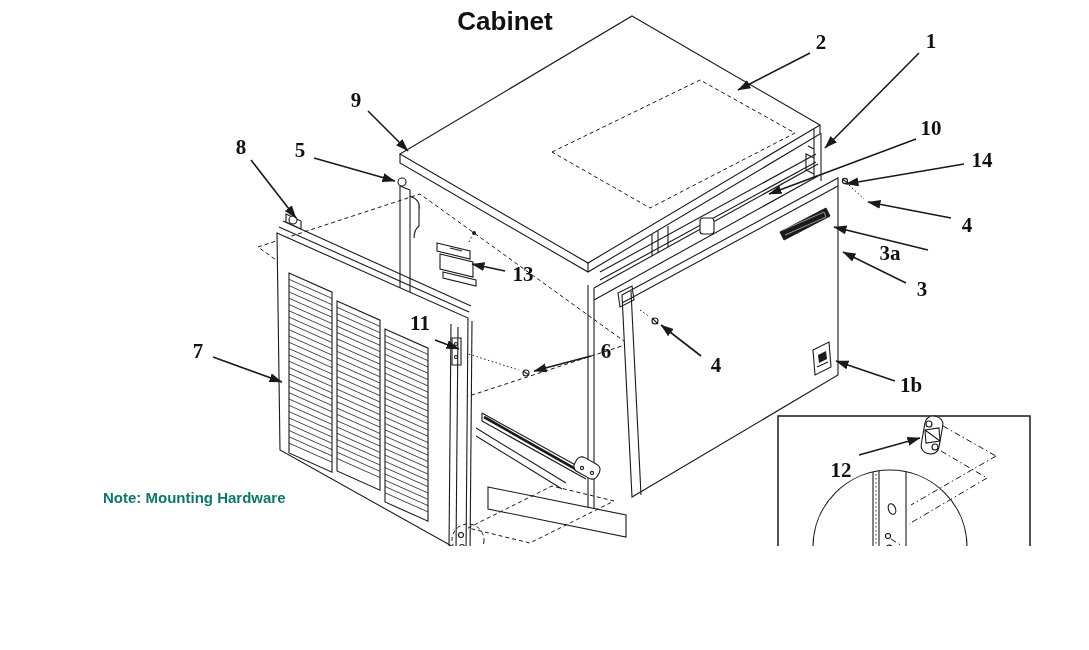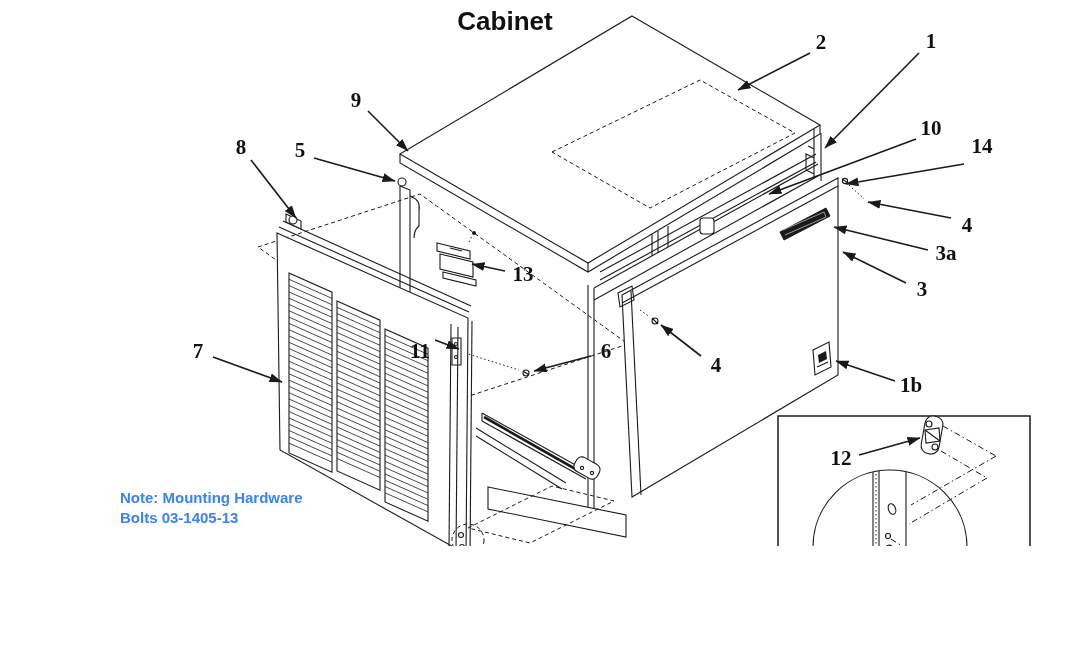--- a/index.html
+++ b/index.html
@@ -3,21 +3,21 @@
 <meta charset="utf-8">
 <style>
   html,body{margin:0;padding:0;background:#ffffff;}
   #stage{position:relative;width:1089px;height:546px;background:#ffffff;overflow:hidden;
          font-family:"Liberation Sans",sans-serif;text-decoration:underline;}
   #art{position:absolute;left:0;top:0;}
   .title{position:absolute;left:505px;top:6px;transform:translateX(-50%);
          font:bold 26px "Liberation Sans",sans-serif;color:#111;letter-spacing:0px;}
   .callout{position:absolute;transform:translate(-50%,-50%);
            font:bold 21px "Liberation Serif",serif;color:#111;white-space:nowrap;}
-  .note{position:absolute;left:120px;top:488px;color:#3b82f6;
+  .note{position:absolute;left:103px;top:488px;color:#0f766e;
         font:bold 15px "Liberation Sans",sans-serif;line-height:20px;}
   svg *{vector-effect:non-scaling-stroke;}
   .ln{stroke:#1a1a1a;stroke-width:1.1;fill:none;}
   .lnw{stroke:#1a1a1a;stroke-width:1.1;fill:#ffffff;}
   .dash{stroke:#1a1a1a;stroke-width:1;fill:none;stroke-dasharray:4 3;}
   .dot{stroke:#1a1a1a;stroke-width:1;fill:none;stroke-dasharray:1.5 2.5;}
   .dashdot{stroke:#1a1a1a;stroke-width:1;fill:none;stroke-dasharray:6 3 1.5 3;}
   .ld{stroke:#1a1a1a;stroke-width:1.6;fill:none;}
 </style>
 </head>
@@ -296,32 +296,31 @@
     <line class="ld" x1="859" y1="455" x2="920" y2="438" marker-end="url(#ah)"></line>
   </g>
 </svg>
 
 <div class="title">Cabinet</div>
 
 <div class="callout" style="left:821px;top:42px">2</div>
 <div class="callout" style="left:931px;top:41px">1</div>
 <div class="callout" style="left:356px;top:100px">9</div>
 <div class="callout" style="left:931px;top:128px">10</div>
-<div class="callout" style="left:982px;top:146px">14</div>
+<div class="callout" style="left:982px;top:160px">14</div>
 <div class="callout" style="left:967px;top:225px">4</div>
-<div class="callout" style="left:946px;top:253px">3a</div>
+<div class="callout" style="left:890px;top:253px">3a</div>
 <div class="callout" style="left:922px;top:289px">3</div>
 <div class="callout" style="left:241px;top:147px">8</div>
 <div class="callout" style="left:300px;top:150px">5</div>
 <div class="callout" style="left:523px;top:274px">13</div>
-<div class="callout" style="left:420px;top:351px">11</div>
+<div class="callout" style="left:420px;top:323px">11</div>
 <div class="callout" style="left:198px;top:351px">7</div>
 <div class="callout" style="left:606px;top:351px">6</div>
 <div class="callout" style="left:716px;top:365px">4</div>
 <div class="callout" style="left:911px;top:385px">1b</div>
-<div class="callout" style="left:841px;top:458px">12</div>
+<div class="callout" style="left:841px;top:470px">12</div>
 
 <div class="note">
   <div>Note: Mounting Hardware</div>
-  <div>Bolts 03-1405-13</div>
 </div>
 
 </div>
 
 </body></html>

